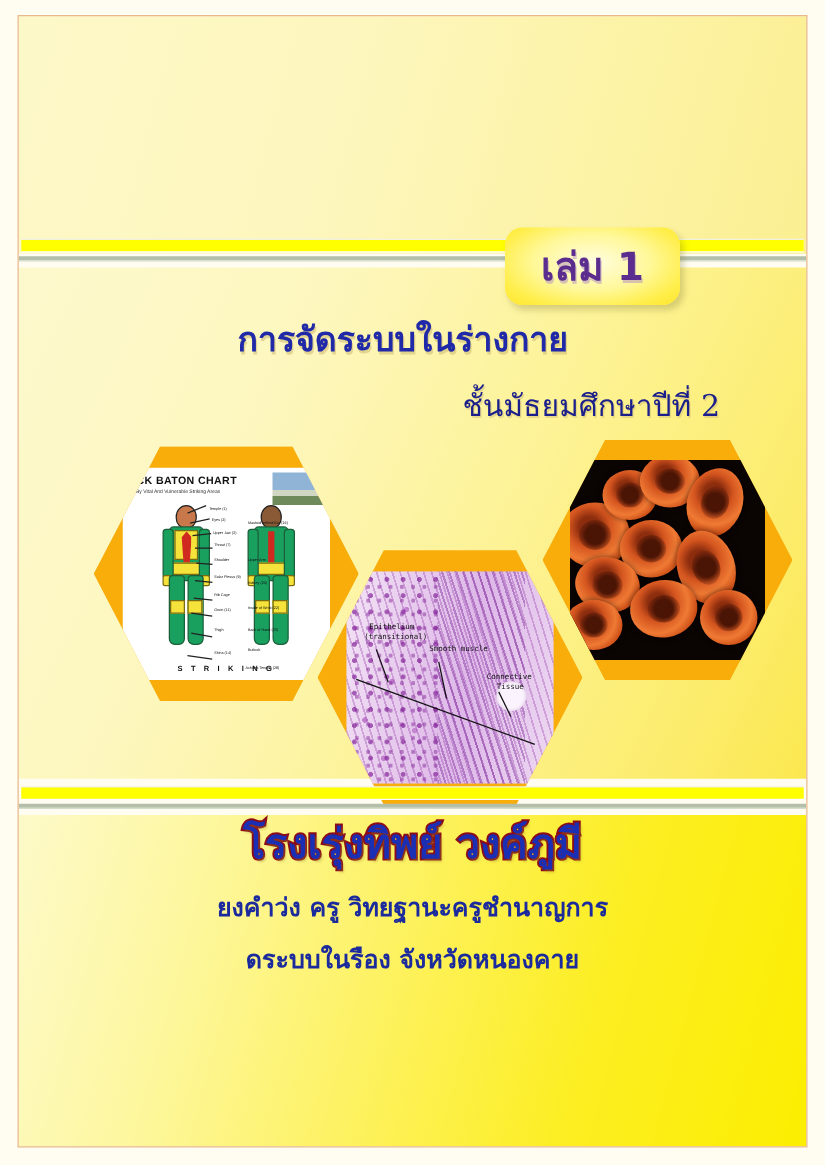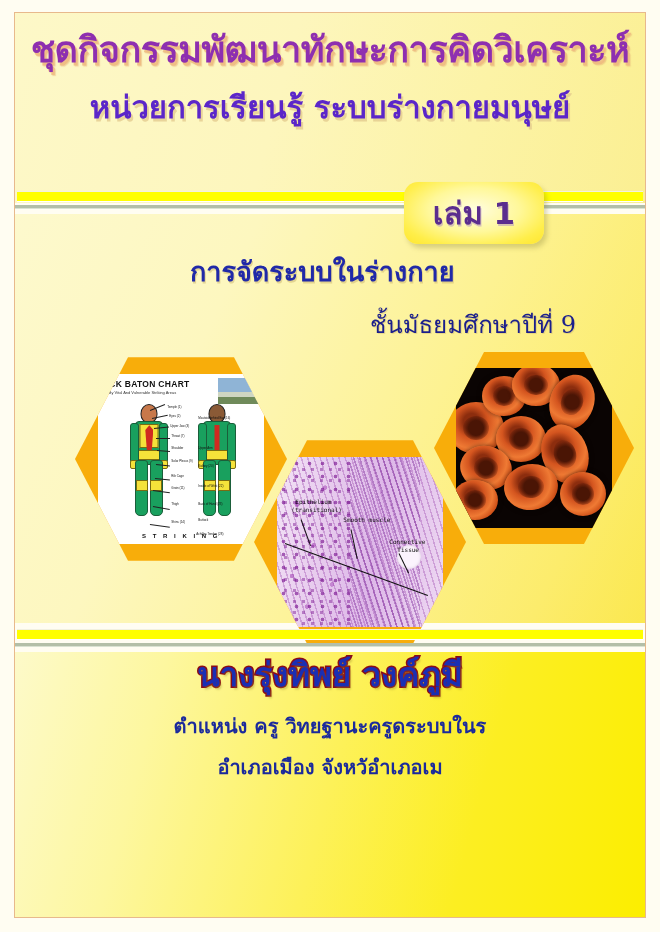--- a/index.html
+++ b/index.html
@@ -295,38 +295,34 @@
 </style>
 </head>
 <body>
 
 <div class="page">
 
   <div class="band-top"></div>
   <div class="band-mid"></div>
   <div class="band-bot"></div>
 
-  <div class="title-wrap">
-    <div class="title-main">ชุดกิจกรรมพัฒนาทักษะการคิดวิเคราะห์</div>
-    <div class="title-sub">หน่วยการเรียนรู้ ระบบร่างกายมนุษย์</div>
-  </div>
 
   <div class="divider" id="divider-top">
     <div class="bar"></div>
     <div class="rule"></div>
   </div>
 
   <div class="volume-badge">
     <span>เล่ม 1</span>
   </div>
 
 
   <div class="subject">
     <div class="line1">การจัดระบบในร่างกาย</div>
-    <div class="line2">ชั้นมัธยมศึกษาปีที่ 9</div>
+    <div class="line2">ชั้นมัธยมศึกษาปีที่ 2</div>
   </div>
 
   <div class="gallery">
 
     <div class="hex" id="hex-body-chart">
       <div class="inner">
         <div class="bodychart">
           <div class="bc-title">OCK BATON CHART</div>
           <div class="bc-sub">ms By Vital And Vulnerable Striking Areas</div>
           <div class="bc-photo"></div>
@@ -436,19 +432,19 @@
     </div>
 
   </div>
 
   <div class="divider" id="divider-bottom">
     <div class="bar"></div>
     <div class="rule"></div>
   </div>
 
   <div class="author">
-    <div class="author-name">นางรุ่งทิพย์  วงค์ภูมี</div>
-    <div class="author-line">ตำแหน่ง ครู   วิทยฐานะครูดระบบในร</div>
-    <div class="author-line">อำเภอเมือง  จังหวัอำเภอเม</div>
+    <div class="author-name">โรงเรุ่งทิพย์  วงค์ภูมี</div>
+    <div class="author-line">ยงคำว่ง ครู   วิทยฐานะครูชำนาญการ</div>
+    <div class="author-line">ดระบบในรือง  จังหวัดหนองคาย</div>
   </div>
 
   <div class="frame"></div>
 </div>
 
 </body></html>

